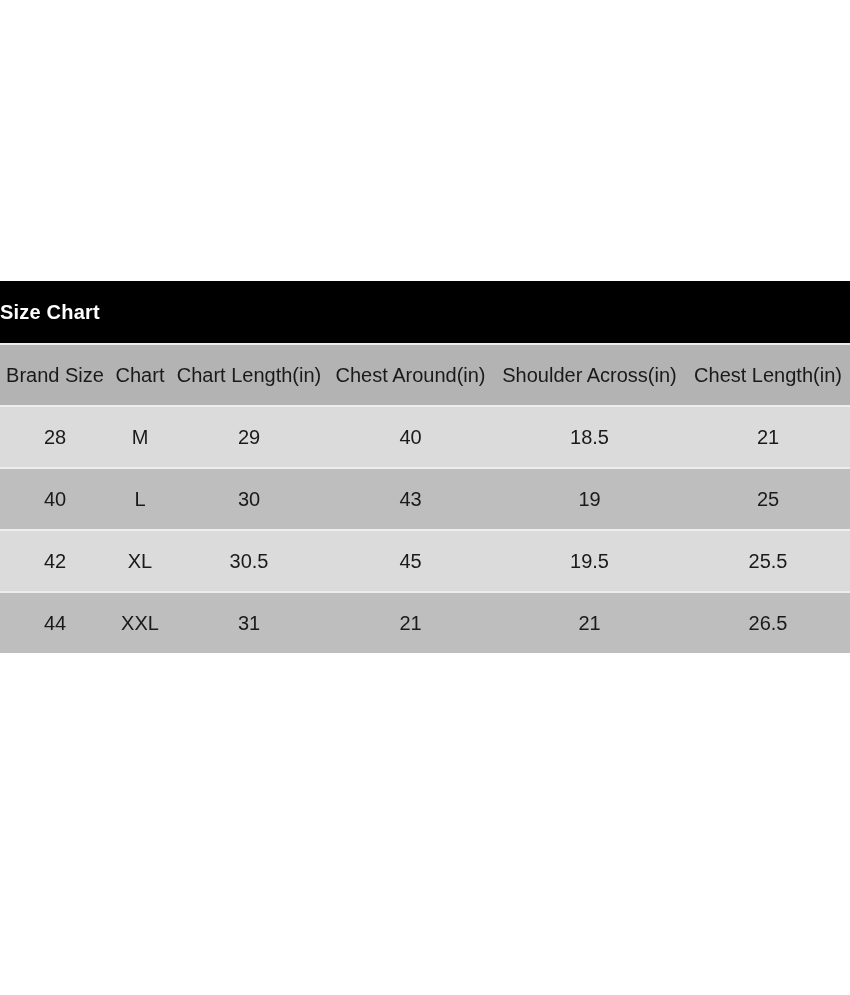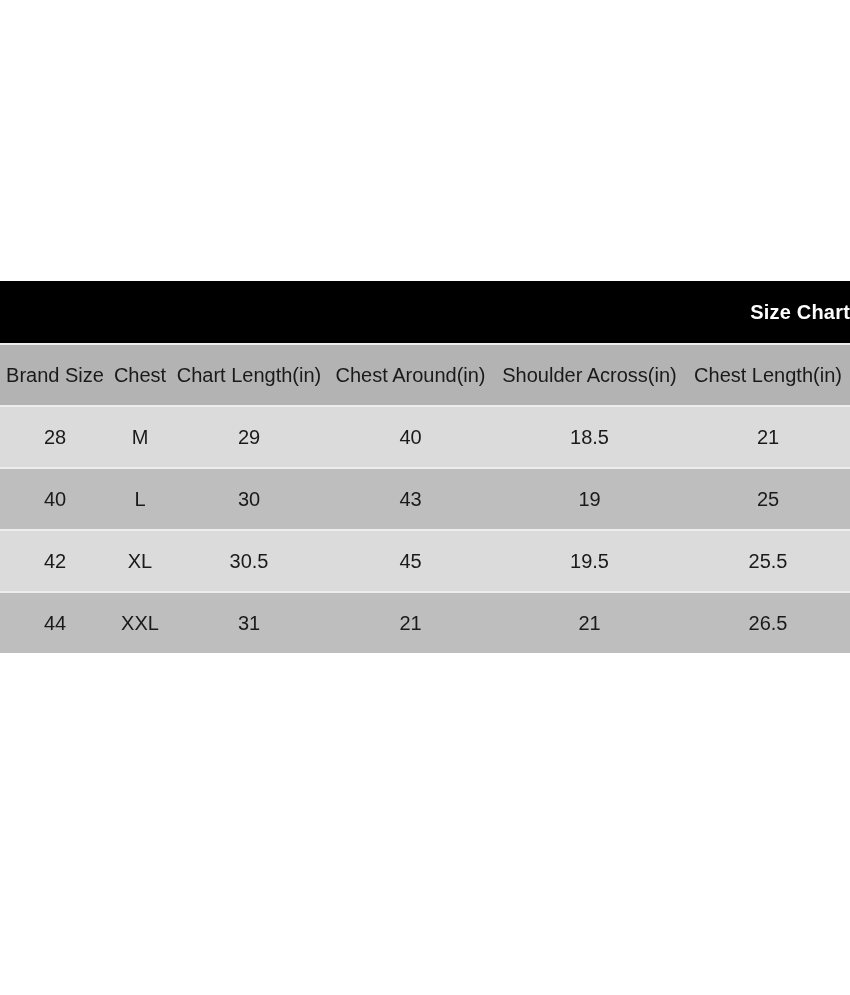--- a/index.html
+++ b/index.html
@@ -20,21 +20,21 @@
     top: 281px;
     left: 0;
     width: 850px;
   }
   .title-bar {
     width: 850px;
     height: 62px;
     background: var(--title-bg, #000000);
     display: flex;
     align-items: center;
-    justify-content: flex-end;
+    justify-content: flex-start;
   }
   .title-bar span {
     color: var(--title-color, #ffffff);
     font-size: 20px;
     font-weight: bold;
     letter-spacing: 0.2px;
   }
   table.size-table {
     width: 850px;
     border-collapse: collapse;
@@ -77,21 +77,21 @@
       <col style="width:110px">
       <col style="width:60px">
       <col style="width:158px">
       <col style="width:165px">
       <col style="width:193px">
       <col style="width:164px">
     </colgroup>
     <thead>
       <tr>
         <th>Brand Size</th>
-        <th>Chest</th>
+        <th>Chart</th>
         <th>Chart Length(in)</th>
         <th>Chest Around(in)</th>
         <th>Shoulder Across(in)</th>
         <th>Chest Length(in)</th>
       </tr>
     </thead>
     <tbody id="size-table-body">
         <tr>
           <td>28</td>
           <td>M</td>

